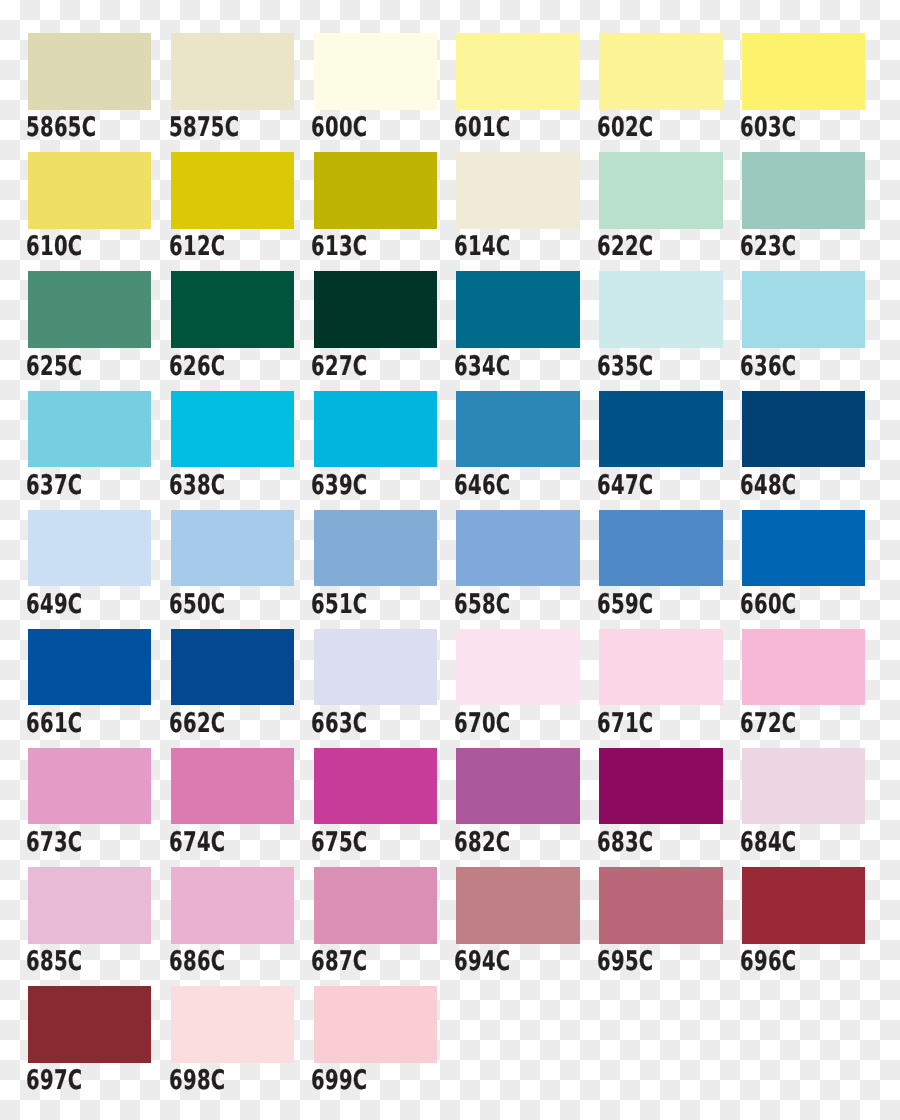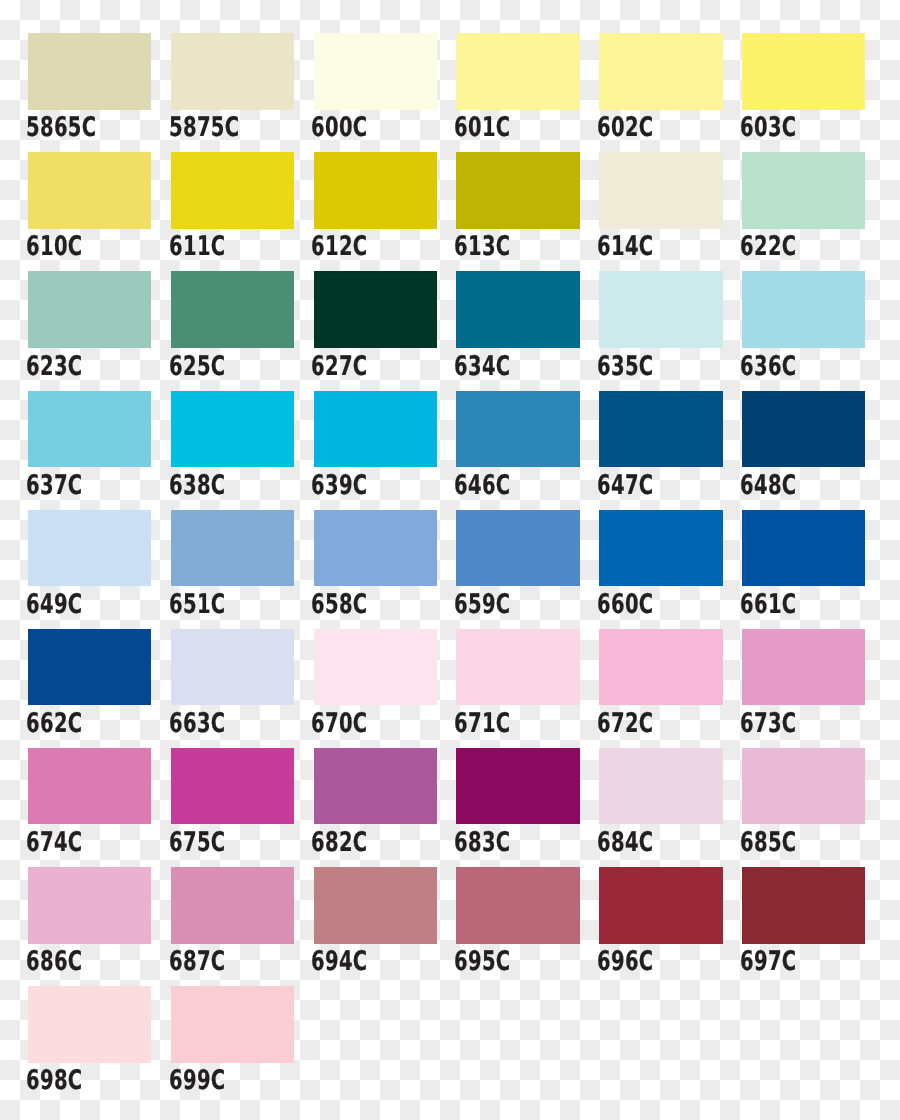--- a/index.html
+++ b/index.html
@@ -59,24 +59,20 @@
    </div>
    <div class="cell">
     <div class="chip" style="background-color:#FDF26C"></div>
     <div class="lbl">603C</div>
    </div>
    <div class="cell">
     <div class="chip" style="background-color:#EFDF64"></div>
     <div class="lbl">610C</div>
    </div>
    <div class="cell">
-    <div class="chip" style="background-color:#E9D817"></div>
-    <div class="lbl">611C</div>
-   </div>
-   <div class="cell">
     <div class="chip" style="background-color:#DCC906"></div>
     <div class="lbl">612C</div>
    </div>
    <div class="cell">
     <div class="chip" style="background-color:#BFB403"></div>
     <div class="lbl">613C</div>
    </div>
    <div class="cell">
     <div class="chip" style="background-color:#F0EBD6"></div>
     <div class="lbl">614C</div>
@@ -87,20 +83,24 @@
    </div>
    <div class="cell">
     <div class="chip" style="background-color:#9BC9BD"></div>
     <div class="lbl">623C</div>
    </div>
    <div class="cell">
     <div class="chip" style="background-color:#4A8E76"></div>
     <div class="lbl">625C</div>
    </div>
    <div class="cell">
+    <div class="chip" style="background-color:#00543C"></div>
+    <div class="lbl">626C</div>
+   </div>
+   <div class="cell">
     <div class="chip" style="background-color:#013527"></div>
     <div class="lbl">627C</div>
    </div>
    <div class="cell">
     <div class="chip" style="background-color:#006B8A"></div>
     <div class="lbl">634C</div>
    </div>
    <div class="cell">
     <div class="chip" style="background-color:#CCE9EC"></div>
     <div class="lbl">635C</div>
@@ -129,20 +129,24 @@
     <div class="chip" style="background-color:#005287"></div>
     <div class="lbl">647C</div>
    </div>
    <div class="cell">
     <div class="chip" style="background-color:#014174"></div>
     <div class="lbl">648C</div>
    </div>
    <div class="cell">
     <div class="chip" style="background-color:#CADEF4"></div>
     <div class="lbl">649C</div>
+   </div>
+   <div class="cell">
+    <div class="chip" style="background-color:#A6CBEA"></div>
+    <div class="lbl">650C</div>
    </div>
    <div class="cell">
     <div class="chip" style="background-color:#82ABD5"></div>
     <div class="lbl">651C</div>
    </div>
    <div class="cell">
     <div class="chip" style="background-color:#82A9DC"></div>
     <div class="lbl">658C</div>
    </div>
    <div class="cell">

